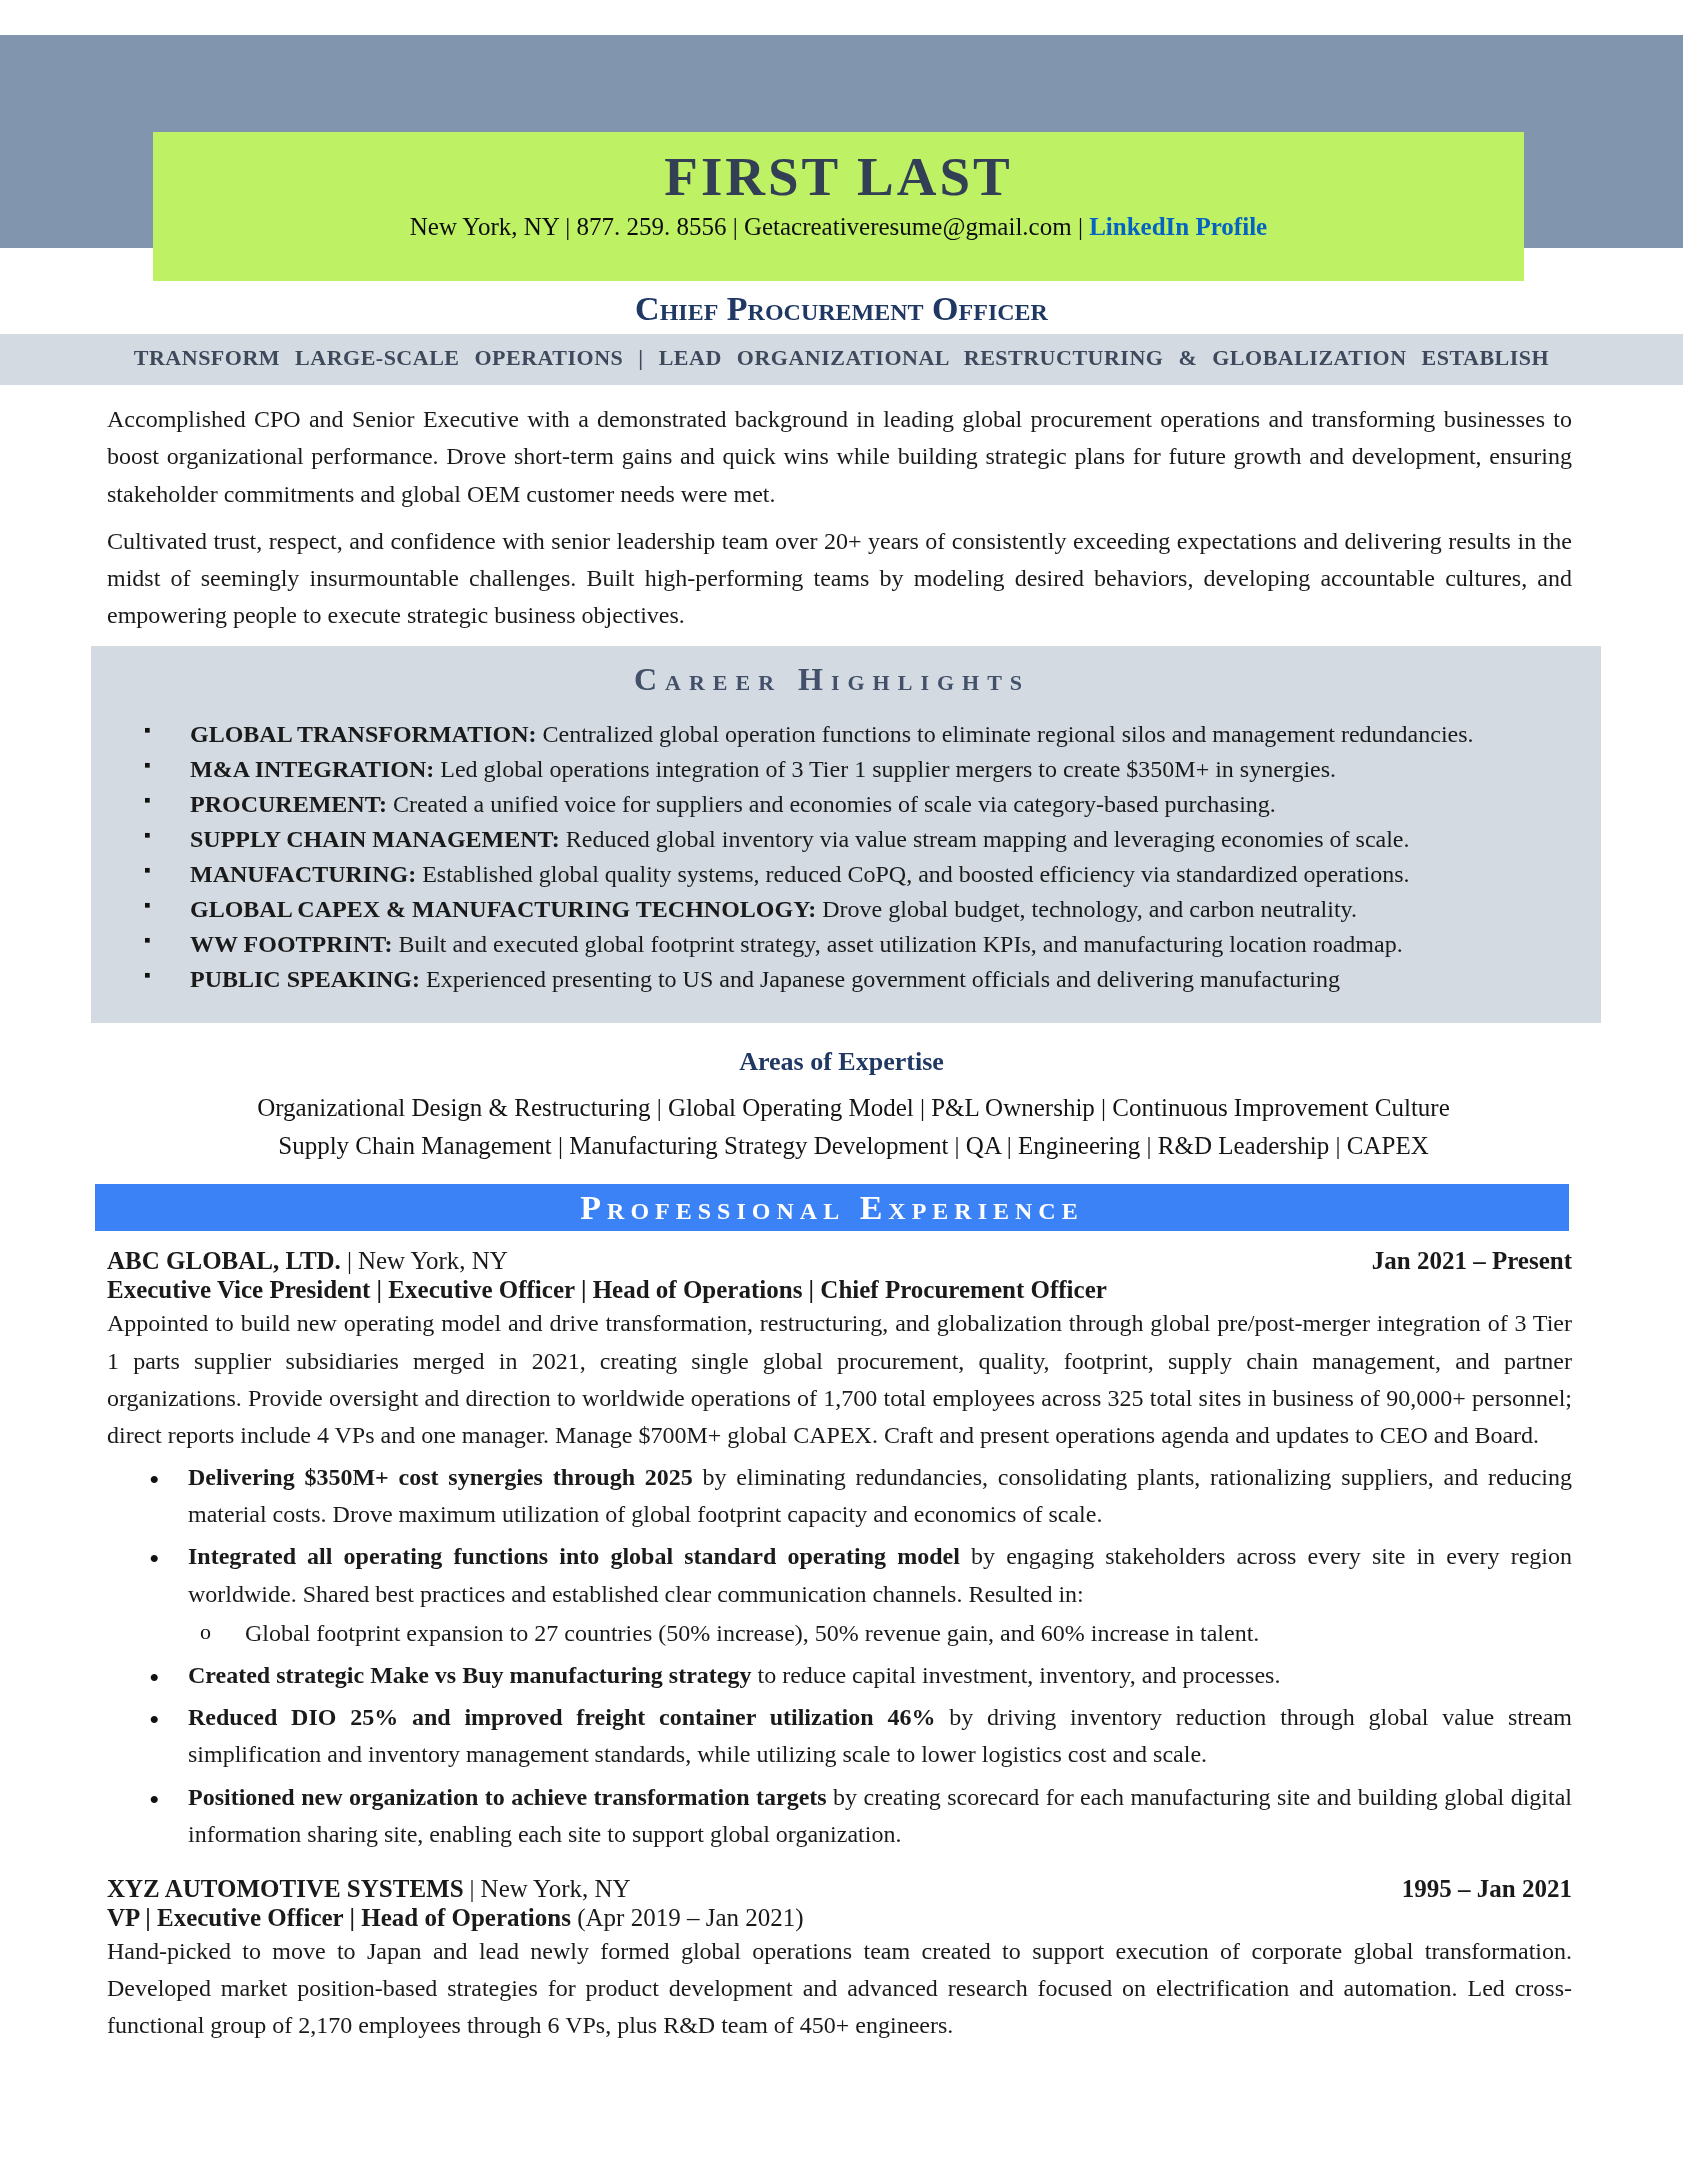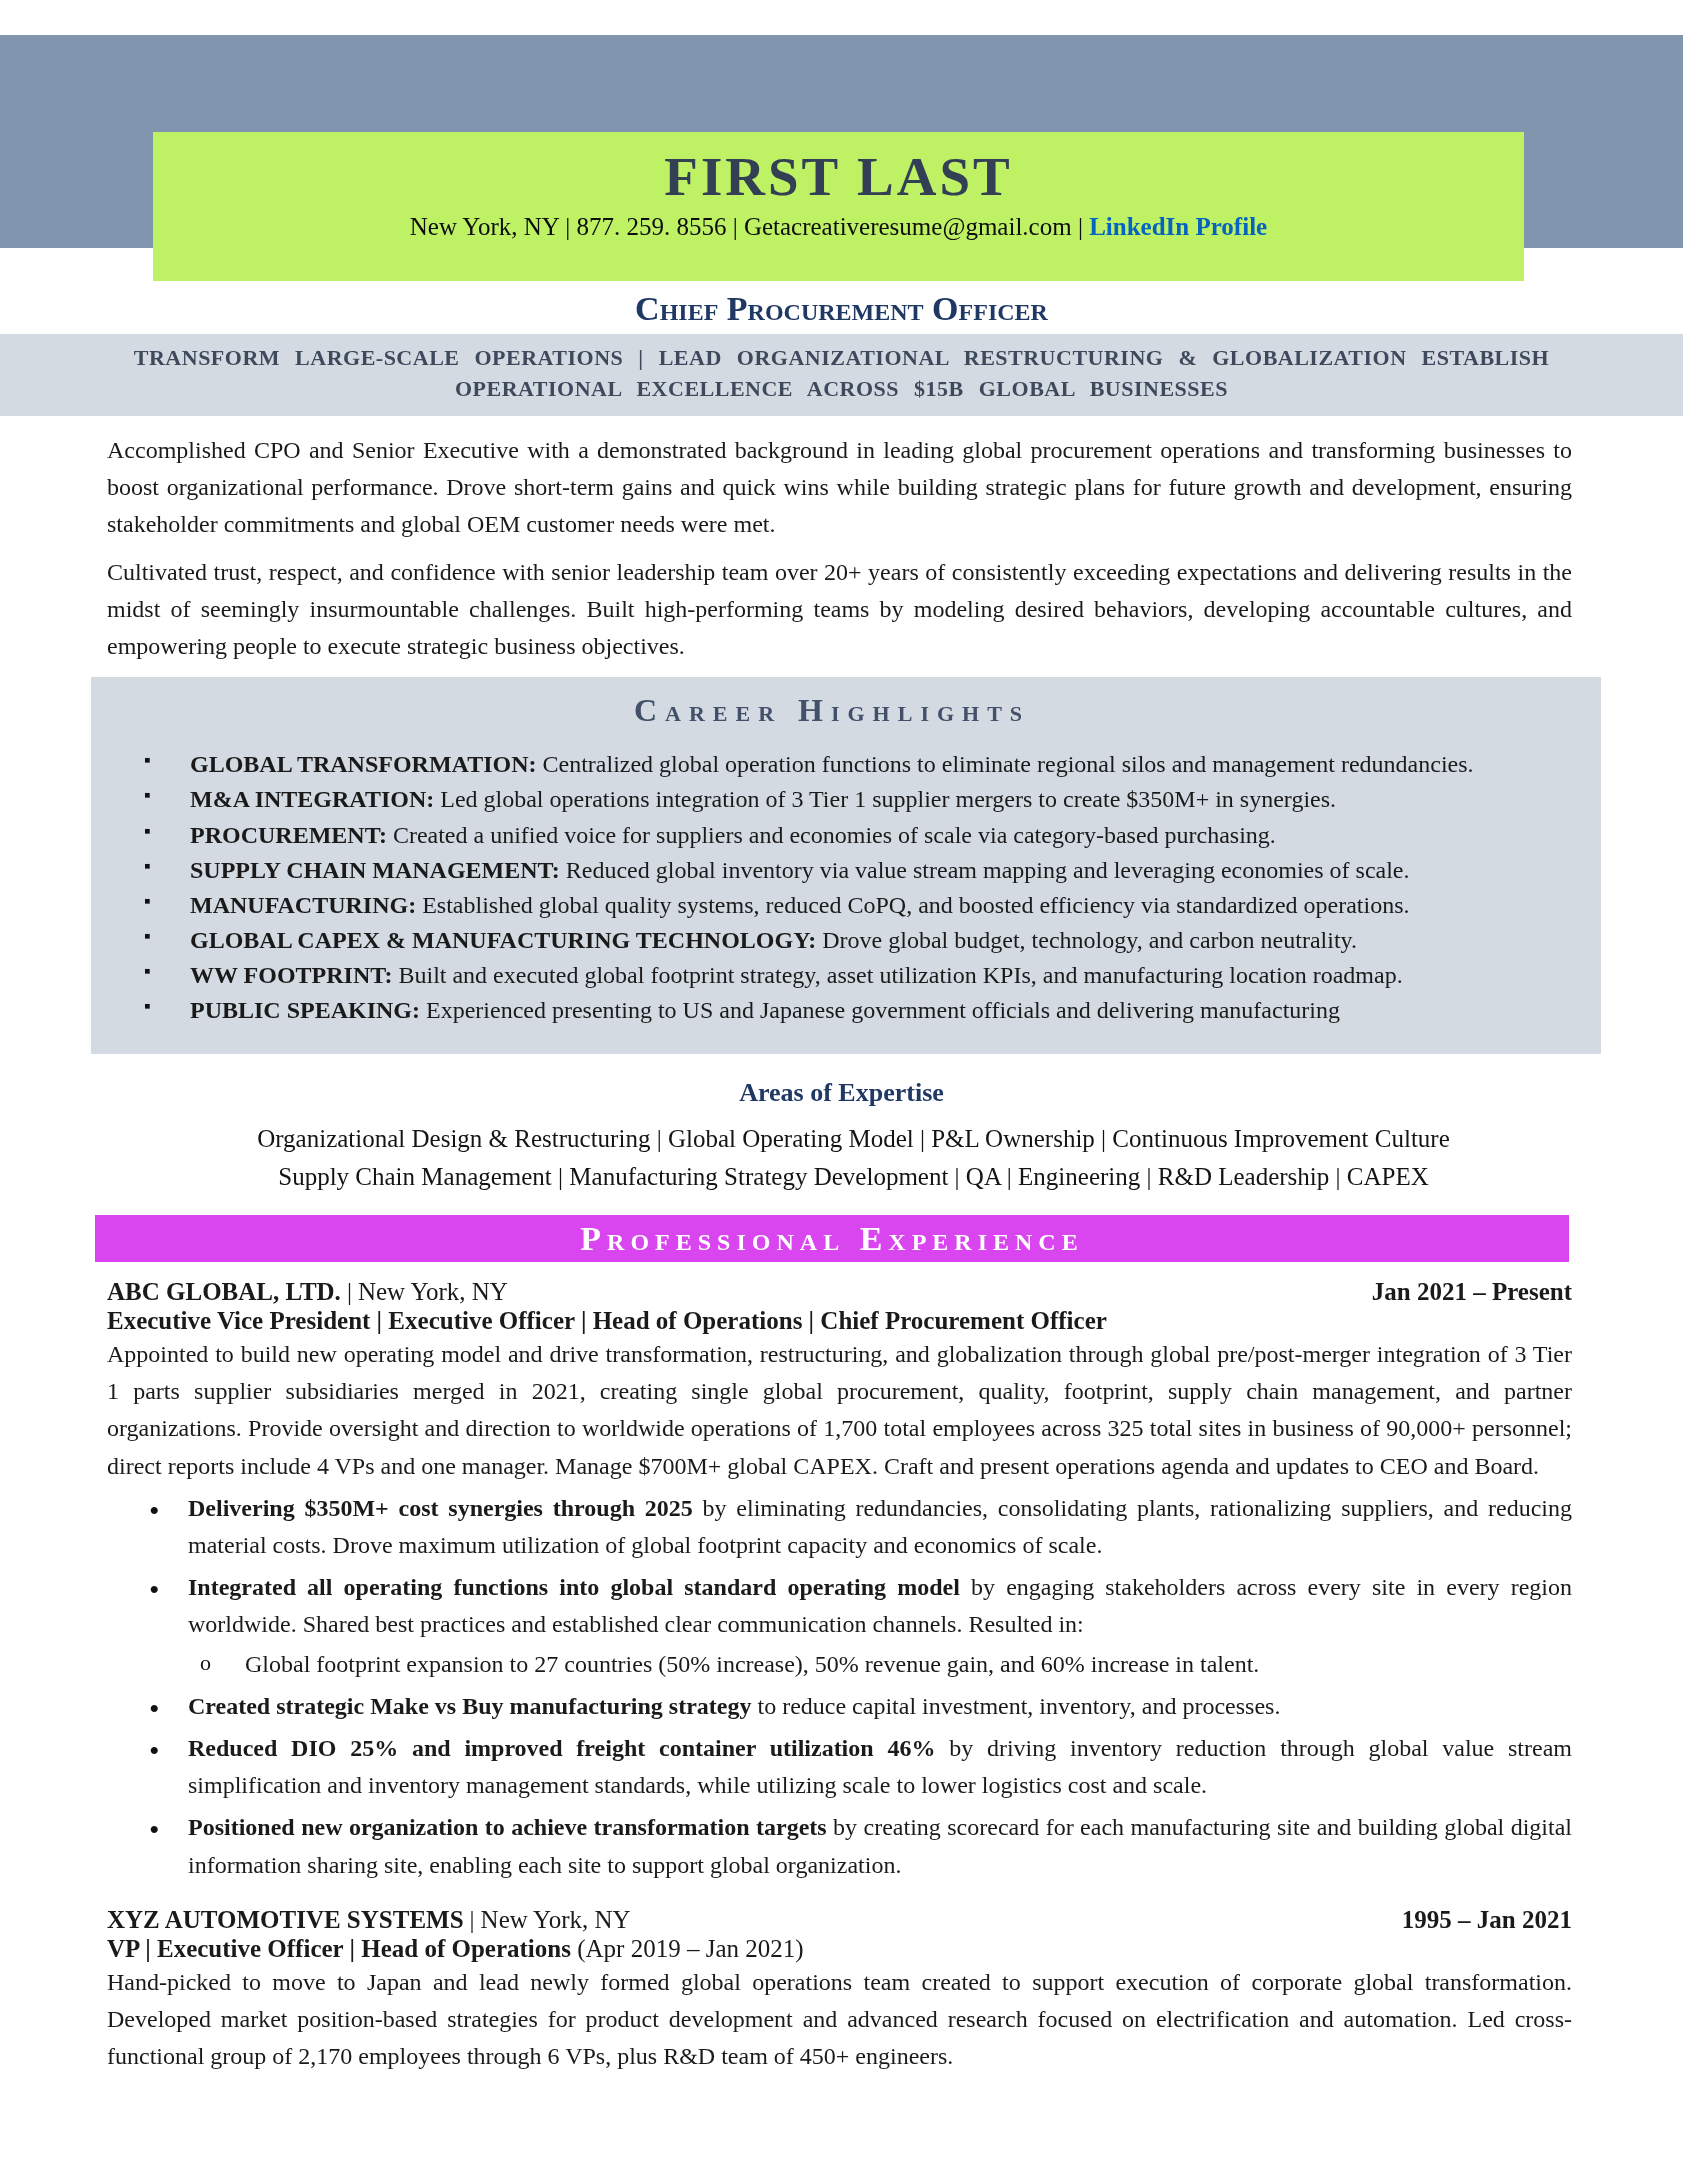--- a/index.html
+++ b/index.html
@@ -57,21 +57,21 @@
   .career-list .lead { font-weight:bold; }
 
   
   .expertise { margin-top:24px; text-align:center; }
   .expertise-title { font-size:26px; font-weight:bold; color:#1f3864; }
   .expertise-lines { margin-top:12px; font-size:25px; line-height:1.5; color:#141414; }
   .expertise-lines .exp-line { display:block;margin-left:24px; }
 
   
   .pe-band {
-    margin:20px 0 0 95px; width:1474px; height:47px; background:#d946ef;
+    margin:20px 0 0 95px; width:1474px; height:47px; background:#3b82f6;
     color:#ffffff; text-align:center; font-variant:small-caps; font-weight:bold;
     font-size:34px; letter-spacing:6px; line-height:47px; box-sizing:border-box;
   }
   .job { margin:16px 111px 0 107px; font-size:24px; }
   .job-header { display:flex; justify-content:space-between; align-items:baseline; font-size:25px; }
   .company { font-weight:bold;margin-top:18px; }
   .pipe { font-weight:normal; padding:0 6px; }
   .location { font-weight:normal; }
   .dates { font-weight:bold; white-space:nowrap; }
   .job-role { font-weight:bold; font-size:25px; margin-top:1px; }
@@ -99,21 +99,20 @@
       <span class="link">LinkedIn Profile</span>
     </div>
   </div>
 
   <div class="content">
 
     <div class="role-title">Chief Procurement Officer</div>
 
     <div class="tagline">
       <span class="tl-line">TRANSFORM LARGE-SCALE OPERATIONS | LEAD ORGANIZATIONAL RESTRUCTURING &amp; GLOBALIZATION ESTABLISH</span>
-      <span class="tl-line">OPERATIONAL EXCELLENCE ACROSS $15B GLOBAL BUSINESSES</span>
     </div>
 
     <div class="summary">
       <p>Accomplished CPO and Senior Executive with a demonstrated background in leading global procurement operations and transforming businesses to boost organizational performance. Drove short-term gains and quick wins while building strategic plans for future growth and development, ensuring stakeholder commitments and global OEM customer needs were met.</p>
       <p>Cultivated trust, respect, and confidence with senior leadership team over 20+ years of consistently exceeding expectations and delivering results in the midst of seemingly insurmountable challenges. Built high-performing teams by modeling desired behaviors, developing accountable cultures, and empowering people to execute strategic business objectives.</p>
     </div>
 
     <div class="career-box">
       <div class="career-title">Career Highlights</div>
       <ul class="career-list">

